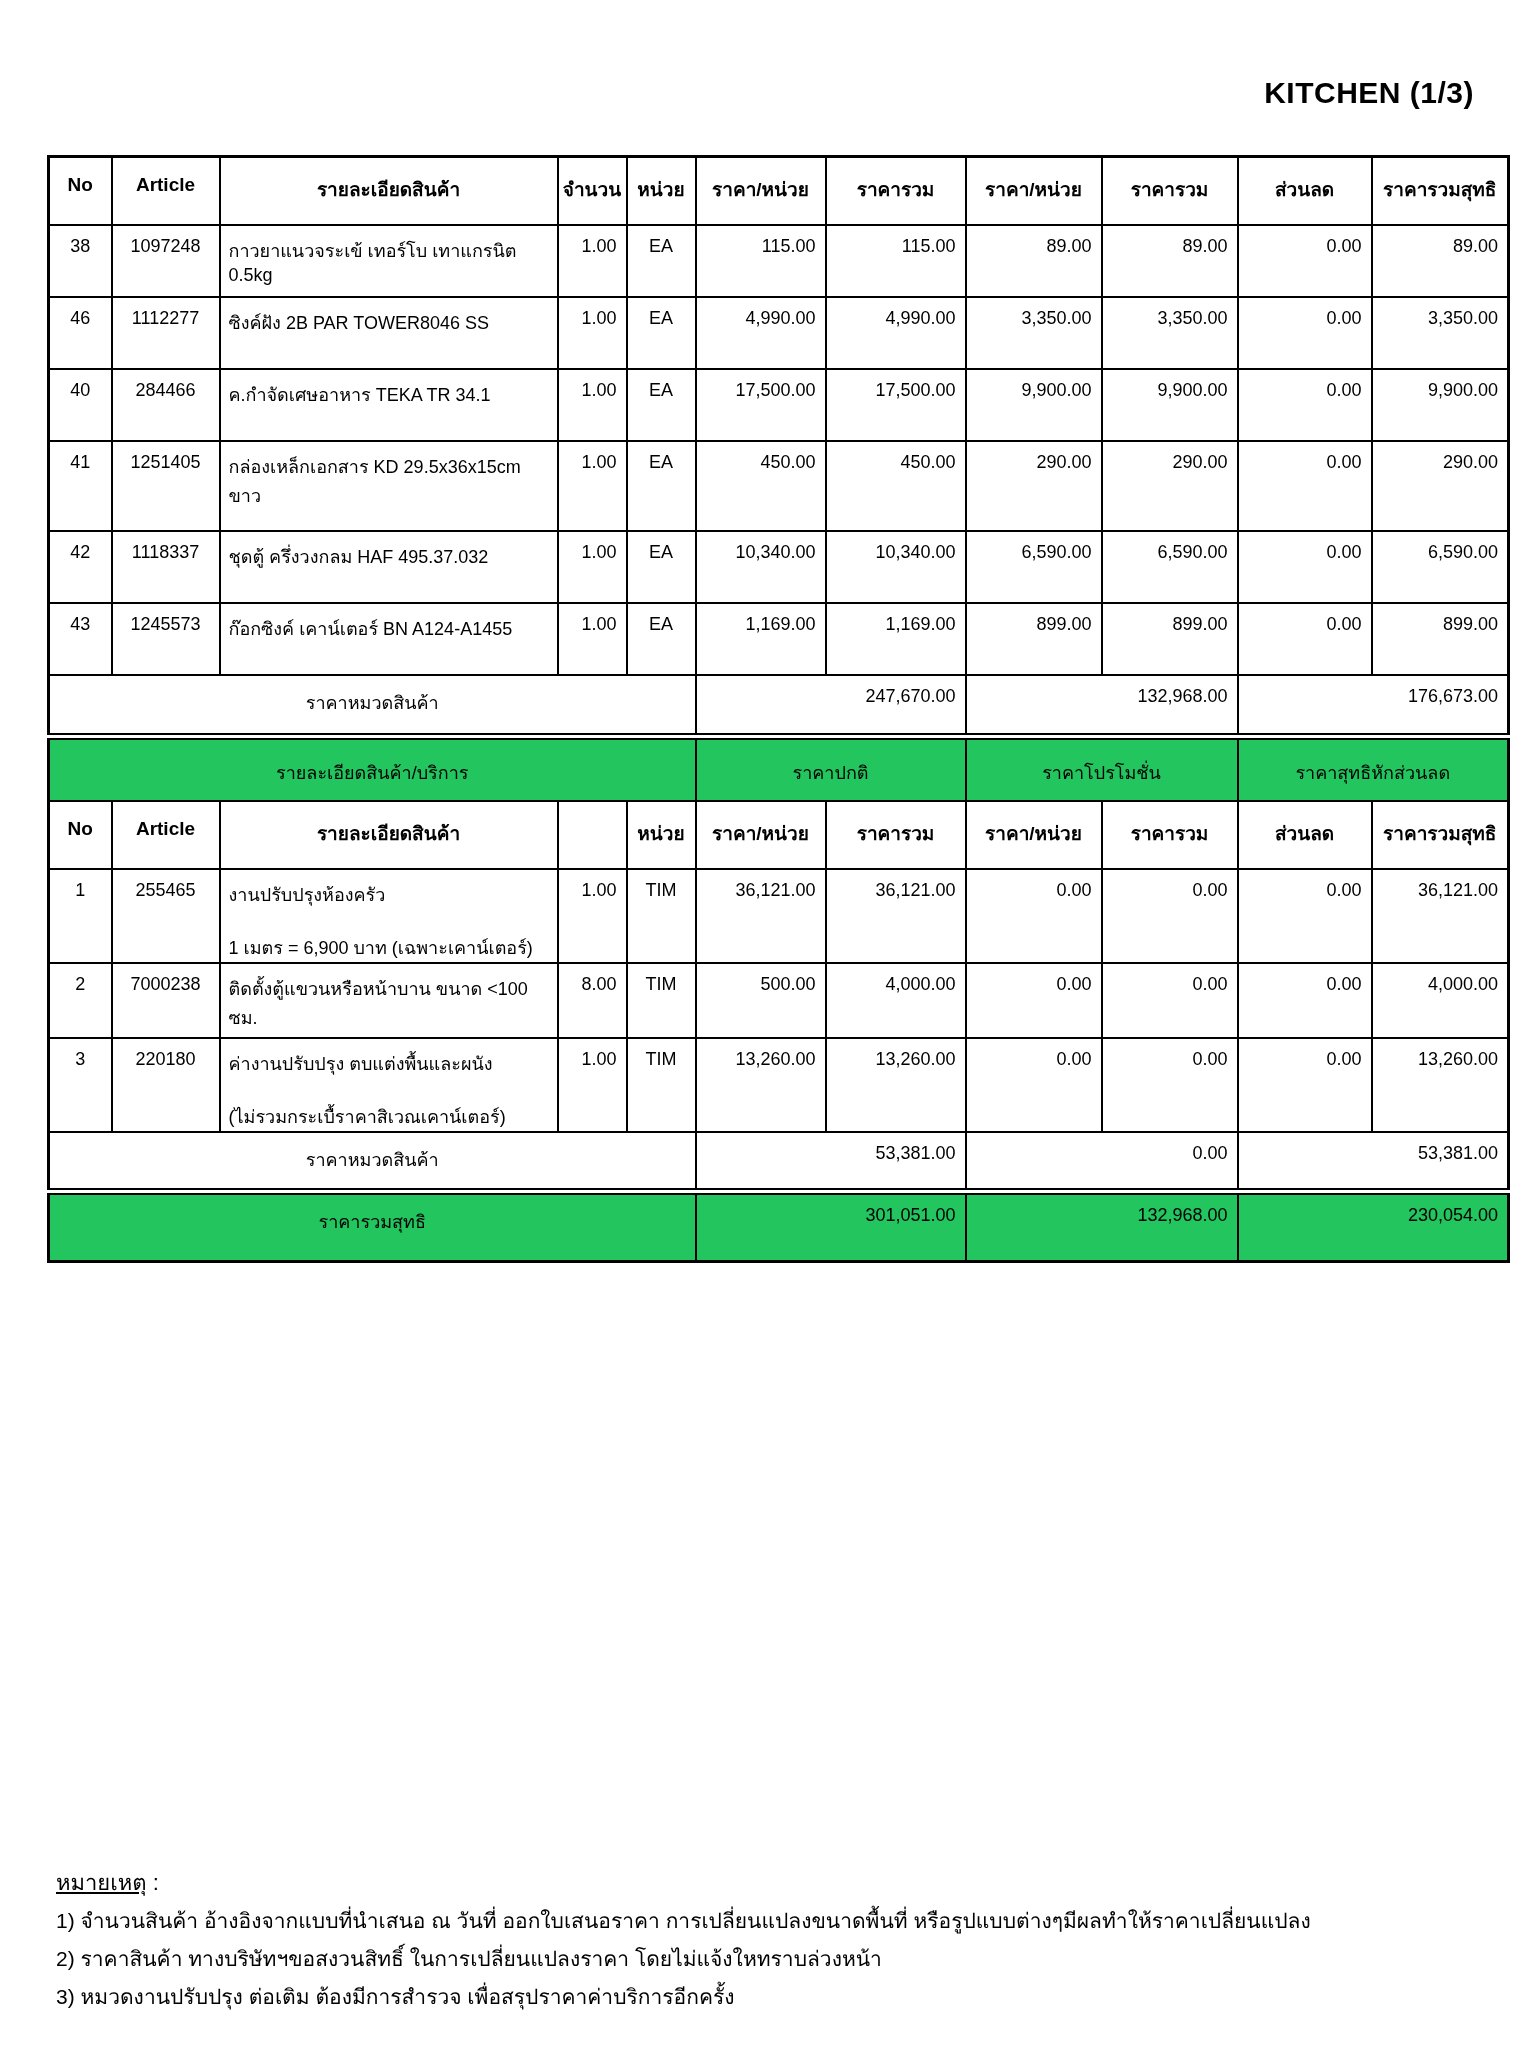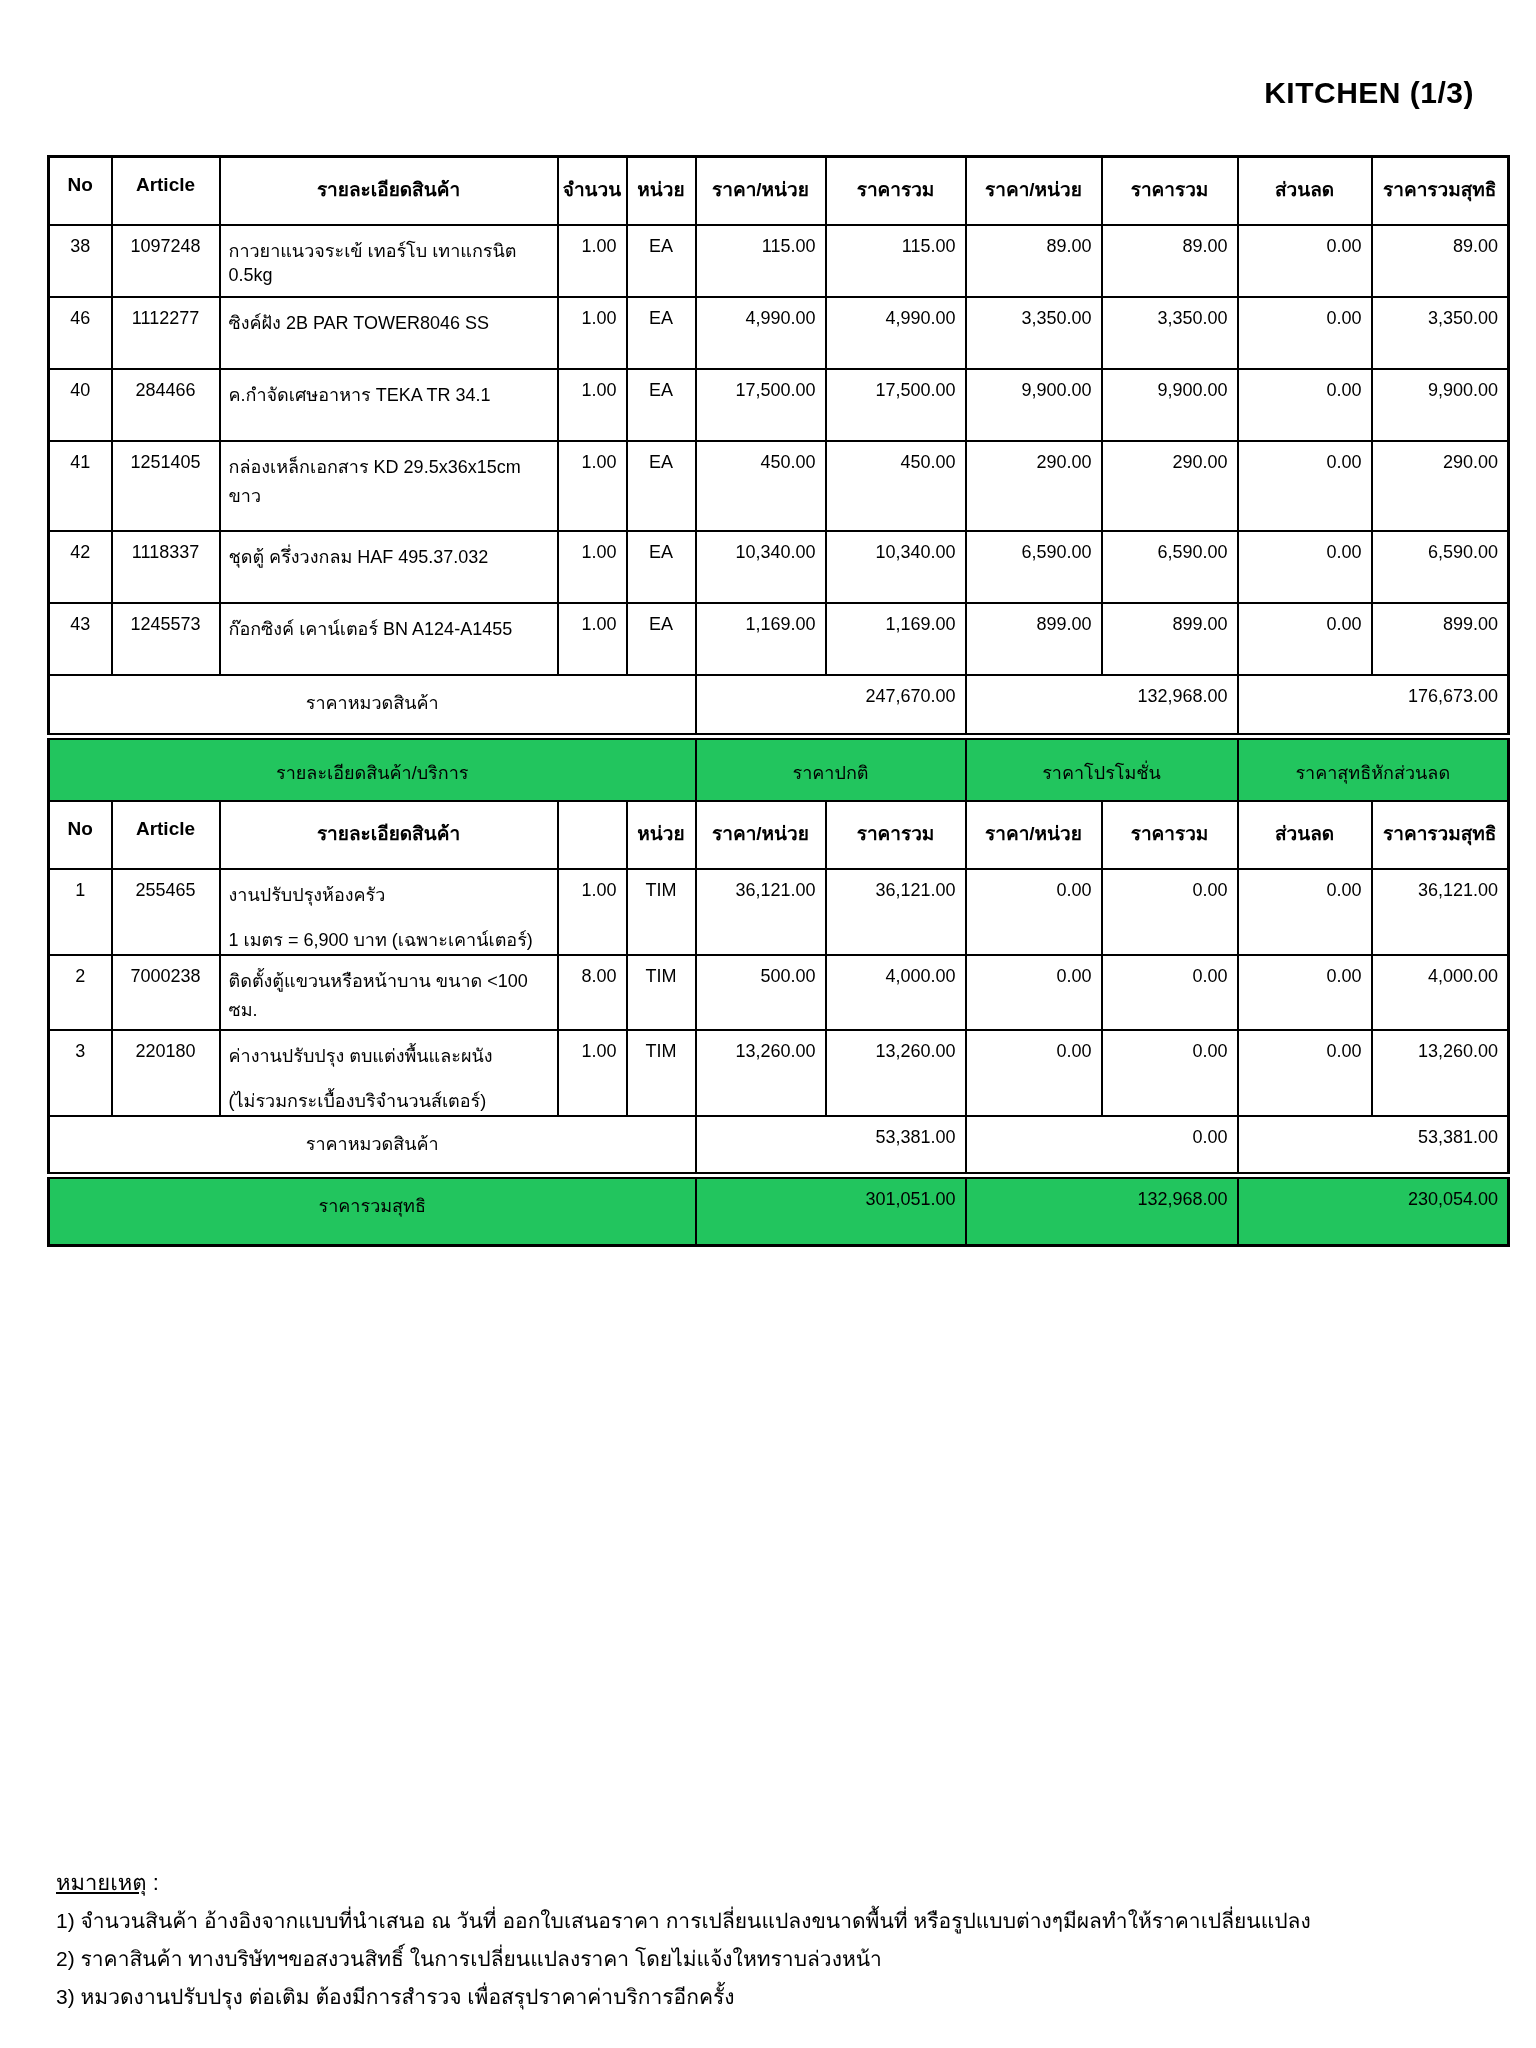--- a/index.html
+++ b/index.html
@@ -37,21 +37,21 @@
   }
   .quote-table th{
     font-weight:bold;
     text-align:center;
     font-size:19px;
     padding-top:16px;
   }
   .c-ctr{text-align:center;}
   .c-num{text-align:right;padding-right:9px !important;}
   .c-desc{text-align:left;padding-left:8px !important;font-size:17px;}
-  .desc-line2{margin-top:16px;}
+  .desc-line2{margin-top:24px;}
   .sum-label{text-align:center;font-weight:bold;padding-top:12px !important;}
   .gray{background:#22c55e;}
   .sect-top td{border-top:7px double #000;}
   .sect-cell{text-align:center;font-weight:bold;font-size:21px;padding-top:18px !important;}
   .grand-num{font-weight:bold;}
   .notes{
     position:absolute;
     left:56px;
     top:1872px;
     font-size:21px;
@@ -230,21 +230,21 @@
     <td class="c-num">0.00</td>
     <td class="c-num">0.00</td>
     <td class="c-num">0.00</td>
     <td class="c-num">4,000.00</td>
   </tr>
   <tr style="height:75px;">
     <td class="c-ctr">3</td>
     <td class="c-ctr">220180</td>
     <td class="c-desc">
       <div>ค่างานปรับปรุง ตบแต่งพื้นและผนัง</div>
-      <div class="desc-line2">(ไม่รวมกระเบื้องบริจำนวนส์เตอร์)</div>
+      <div class="desc-line2">(ไม่รวมกระเบื้ราคาสิเวณเคาน์เตอร์)</div>
     </td>
     <td class="c-num">1.00</td>
     <td class="c-ctr">TIM</td>
     <td class="c-num">13,260.00</td>
     <td class="c-num">13,260.00</td>
     <td class="c-num">0.00</td>
     <td class="c-num">0.00</td>
     <td class="c-num">0.00</td>
     <td class="c-num">13,260.00</td>
   </tr>

